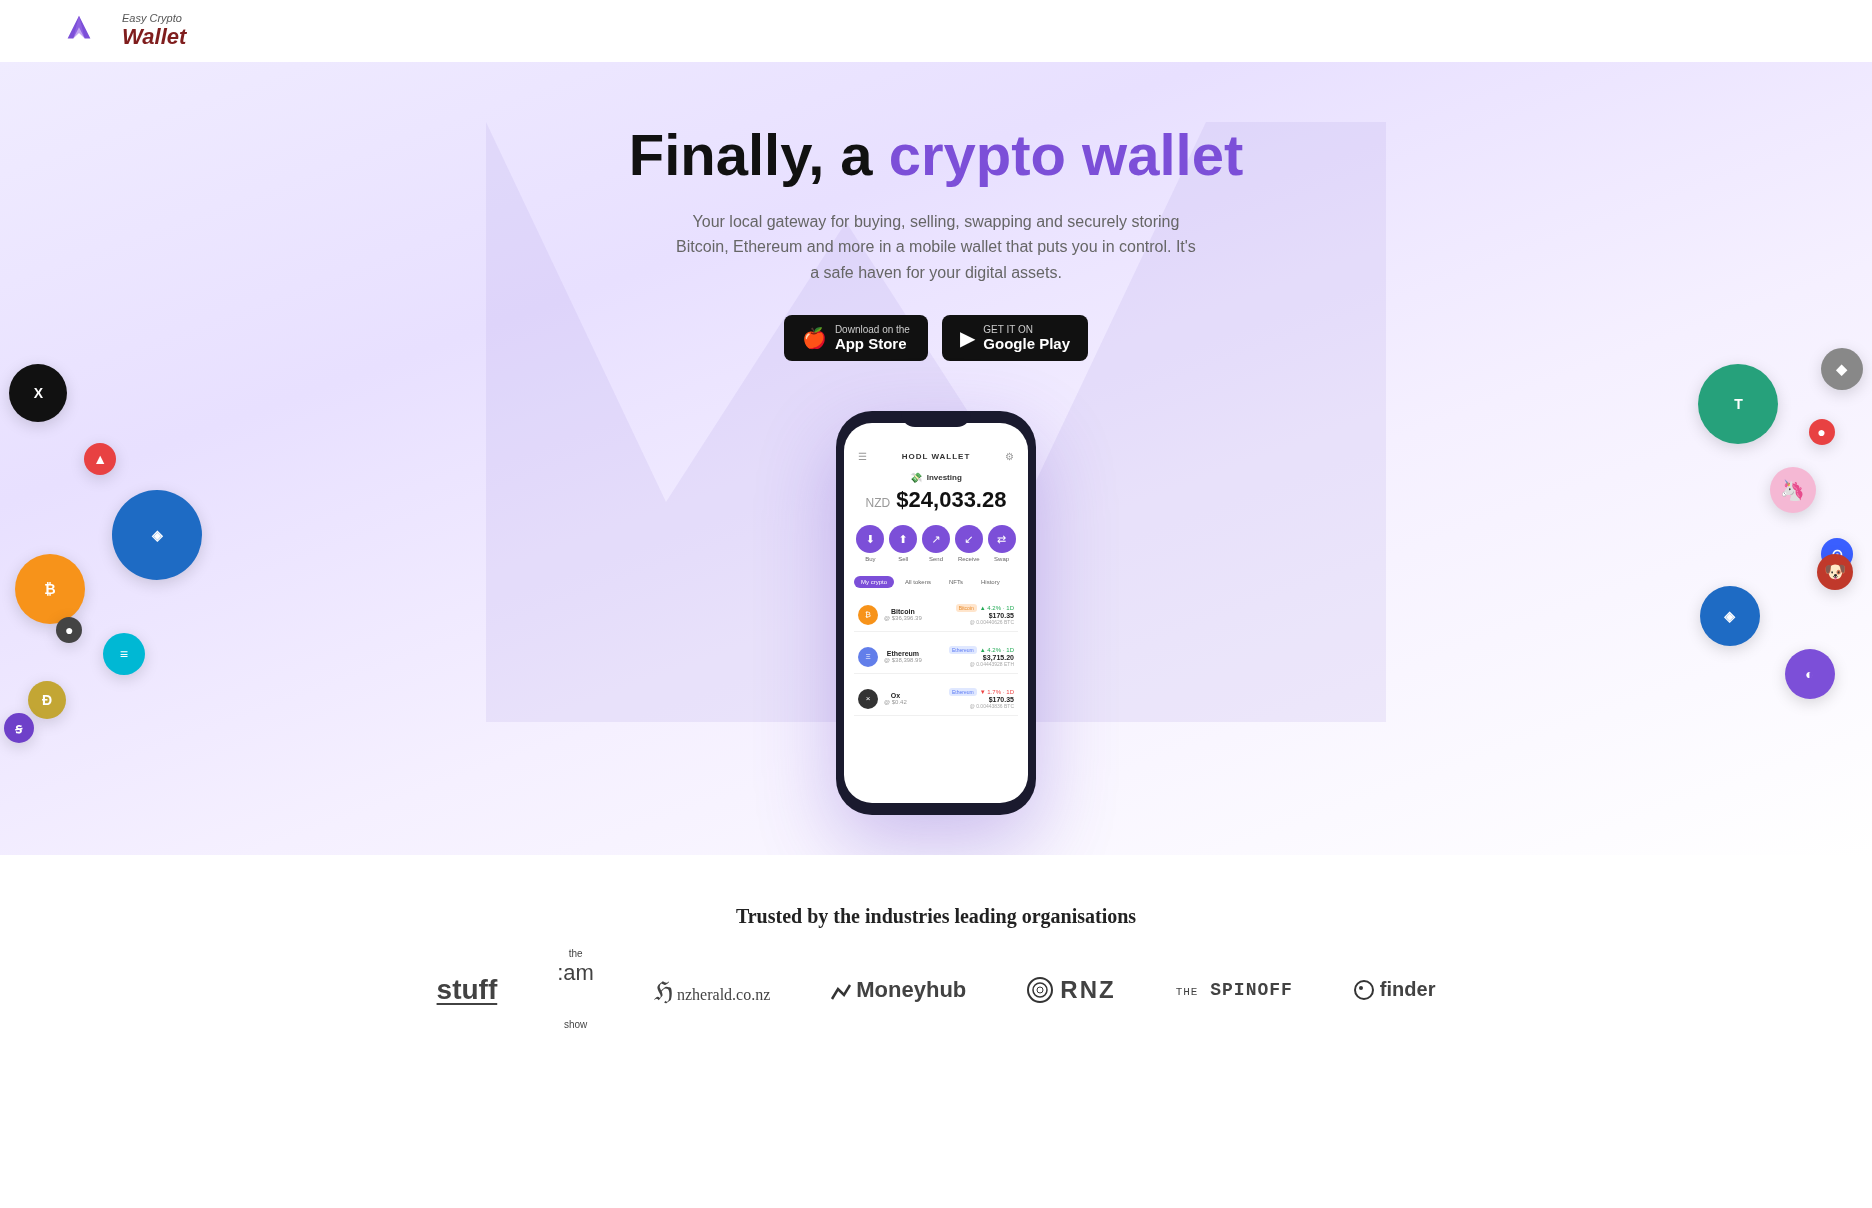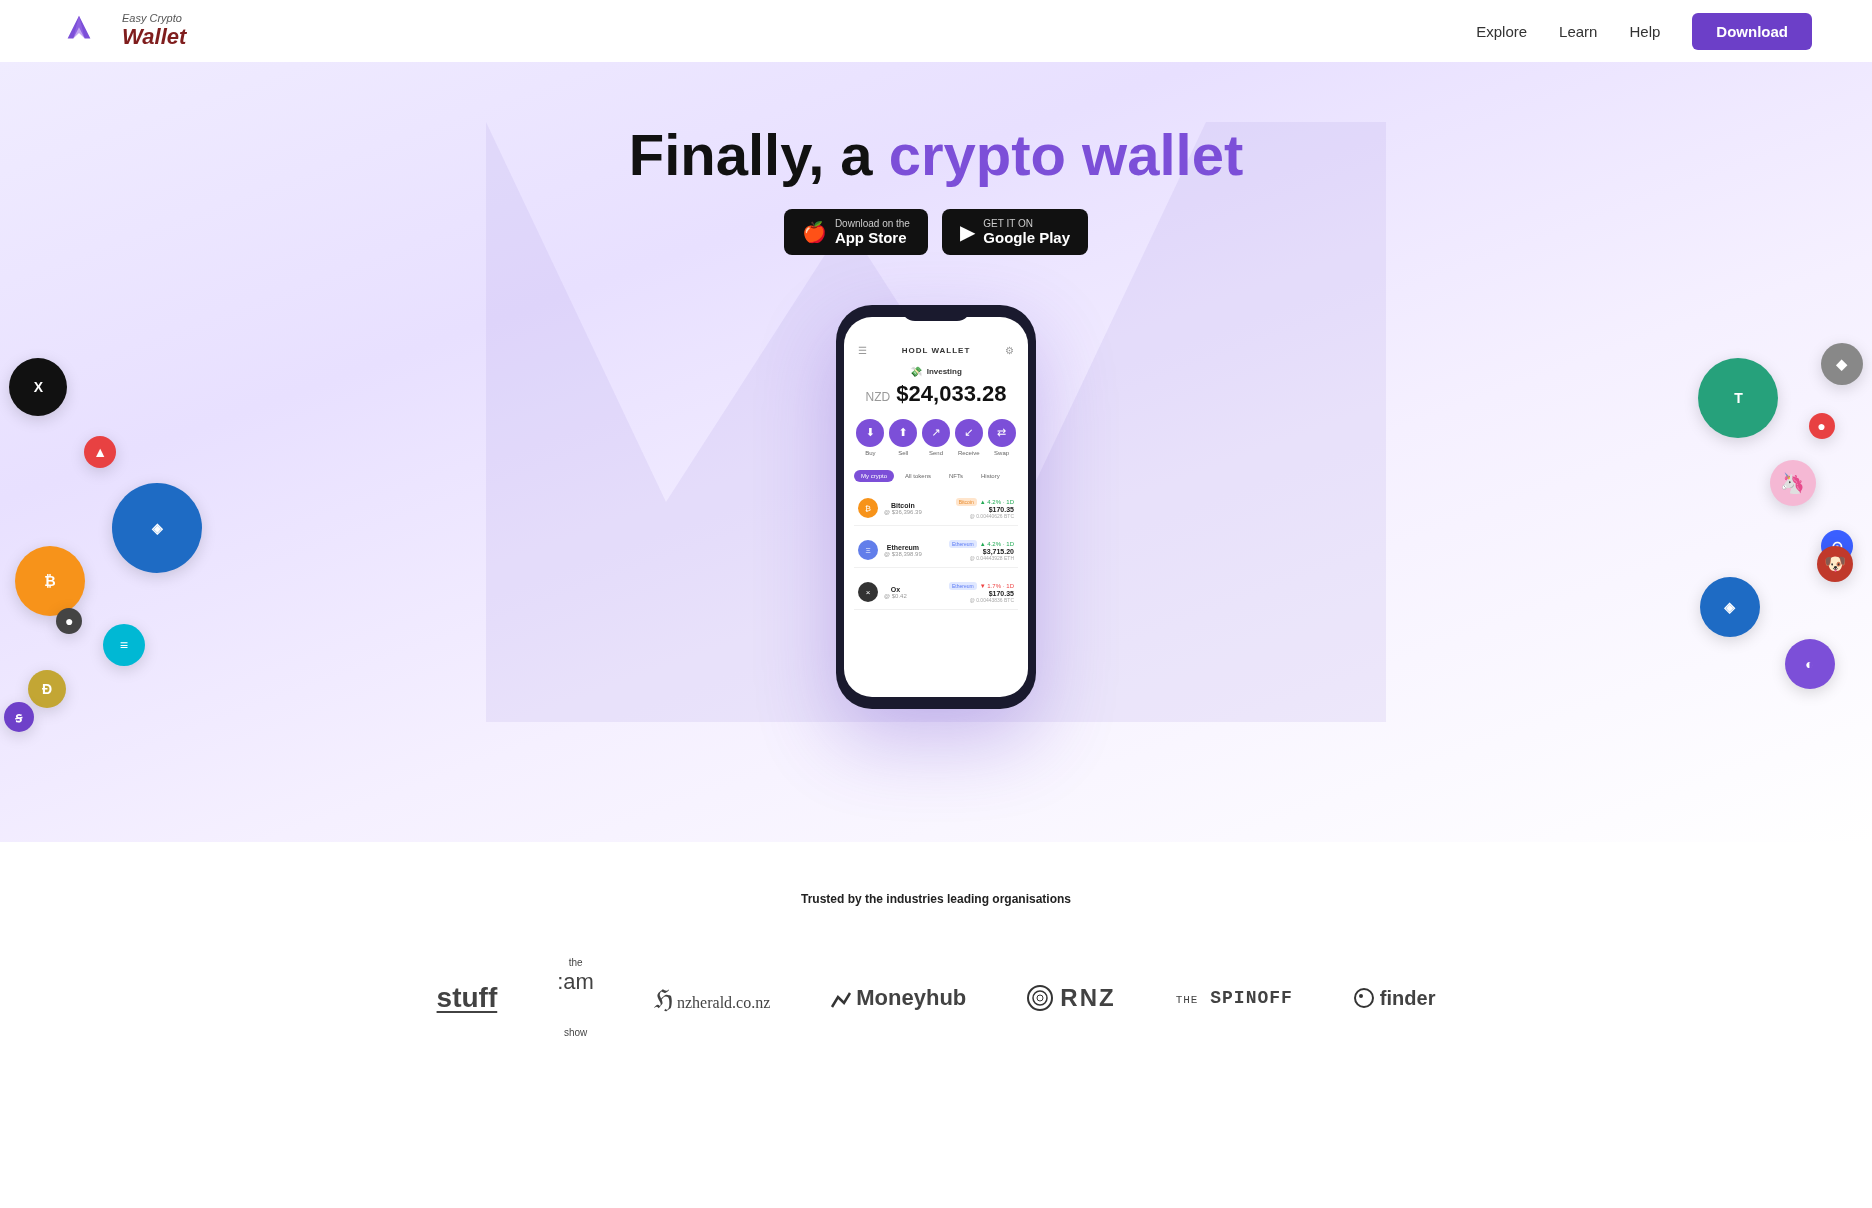--- a/index.html
+++ b/index.html
@@ -131,21 +131,21 @@
       display: flex; align-items: center; justify-content: center;
       font-weight: 700; color: #fff; font-size: 14px;
       box-shadow: 0 4px 15px rgba(0,0,0,0.15);
     }
 
     
     .trusted-section {
       background: #fff; padding: 50px 40px;
       text-align: center;
     }
-    .trusted-title { font-size: 12px; font-weight: 700; color: #222; margin-bottom: 51px; }
+    .trusted-title { font-size: 20px; font-weight: 700; color: #222; margin-bottom: 20px; font-family: Liberation Serif, serif; }
     .trusted-logos {
       display: flex; align-items: center; justify-content: center;
       gap: 60px; flex-wrap: wrap;
     }
     .trusted-logo {
       font-size: 22px; font-weight: 800; color: #222;
       font-family: serif; opacity: 0.85;
     }
     .trusted-logo.stuff { font-family: sans-serif; font-weight: 900; font-size: 28px; text-decoration: underline; text-underline-offset: 4px; }
     .trusted-logo.am { font-family: sans-serif; font-size: 18px; font-weight: 700; }
@@ -165,26 +165,20 @@
   <div class="nav-logo">
     <svg class="logo-svg" viewBox="0 0 40 40">
       <polygon points="20,4 8,28 14,28 20,16 26,28 32,28" fill="#7c4fd8"></polygon>
       <polygon points="20,4 14,28 20,22 26,28" fill="#9b6de8" opacity="0.6"></polygon>
     </svg>
     <div class="nav-logo-text">
       <span class="easy-crypto">Easy Crypto</span>
       <span class="wallet-text">Wallet</span>
     </div>
   </div>
-  <div class="nav-links">
-    <a class="nav-link">Explore</a>
-    <a class="nav-link">Learn</a>
-    <a class="nav-link">Help</a>
-    <button class="nav-download-btn">Download</button>
-  </div>
 </nav>
 
 <section class="hero-section">
   <div class="hero-bg"></div>
 
   <svg class="hero-bg-shape" viewBox="0 0 900 600" fill="none">
     <path d="M0,0 L180,380 L360,100 L540,380 L720,0 L900,0 L900,600 L0,600 Z" fill="rgba(180,160,230,0.18)"></path>
   </svg>
 
   <div class="floating-icons">
@@ -205,20 +199,21 @@
     <div class="float-icon" style="width:60px;height:60px;top:66%;right:6%;background:#1e6bc4;">◈</div>
     <div class="float-icon" style="width:36px;height:36px;top:62%;right:1%;background:#c0392b;font-size:18px;">🐶</div>
     <div class="float-icon" style="width:50px;height:50px;top:74%;right:2%;background:#7c4fd8;">◐</div>
     <div class="float-icon" style="width:42px;height:42px;top:36%;right:0.5%;background:#888;">◆</div>
   </div>
 
   <div class="hero-content">
     <h1 class="hero-title">
       <span>Finally, a </span><span class="highlight">crypto wallet</span><br>
     </h1>
+    <p class="hero-subtitle">Your local gateway for buying, selling, swapping and securely storing Bitcoin, Ethereum and more in a mobile wallet that puts you in control. It's a safe haven for your digital assets.</p>
 
     <div class="store-buttons">
       <a class="store-btn">
         <span class="store-icon">🍎</span>
         <span class="store-text">
           <span class="top-text">Download on the</span>
           <span class="main-text">App Store</span>
         </span>
       </a>
       <a class="store-btn">

